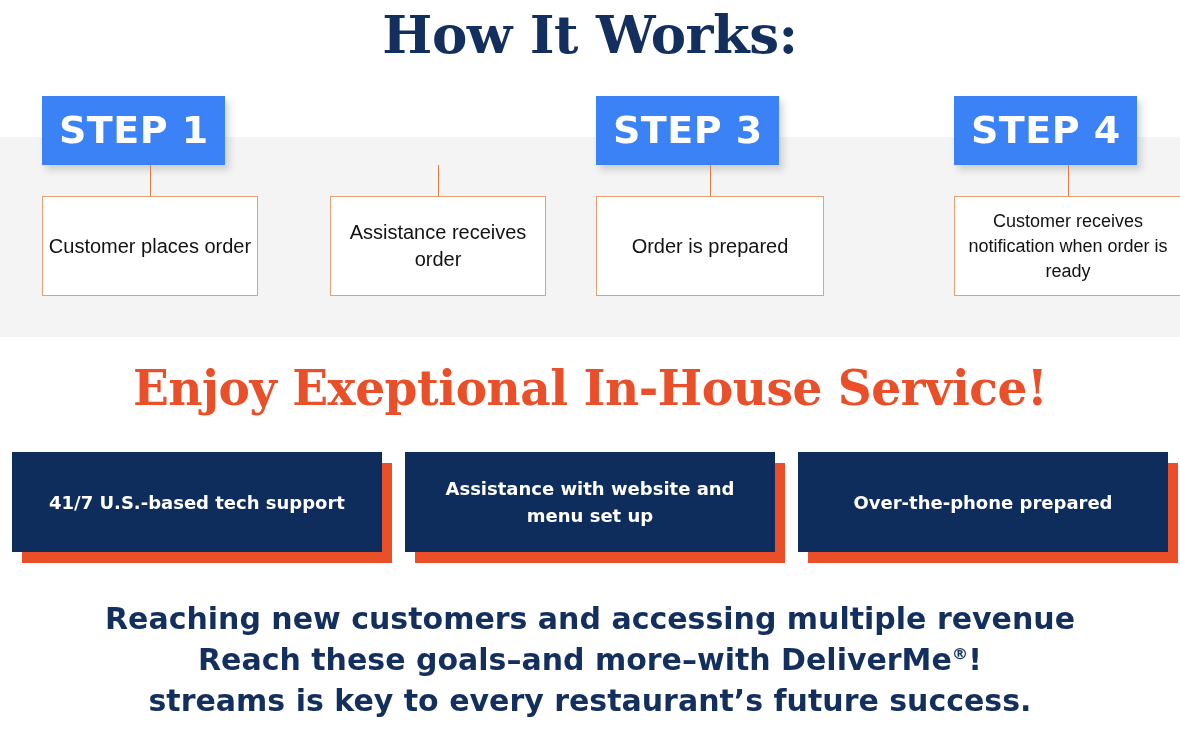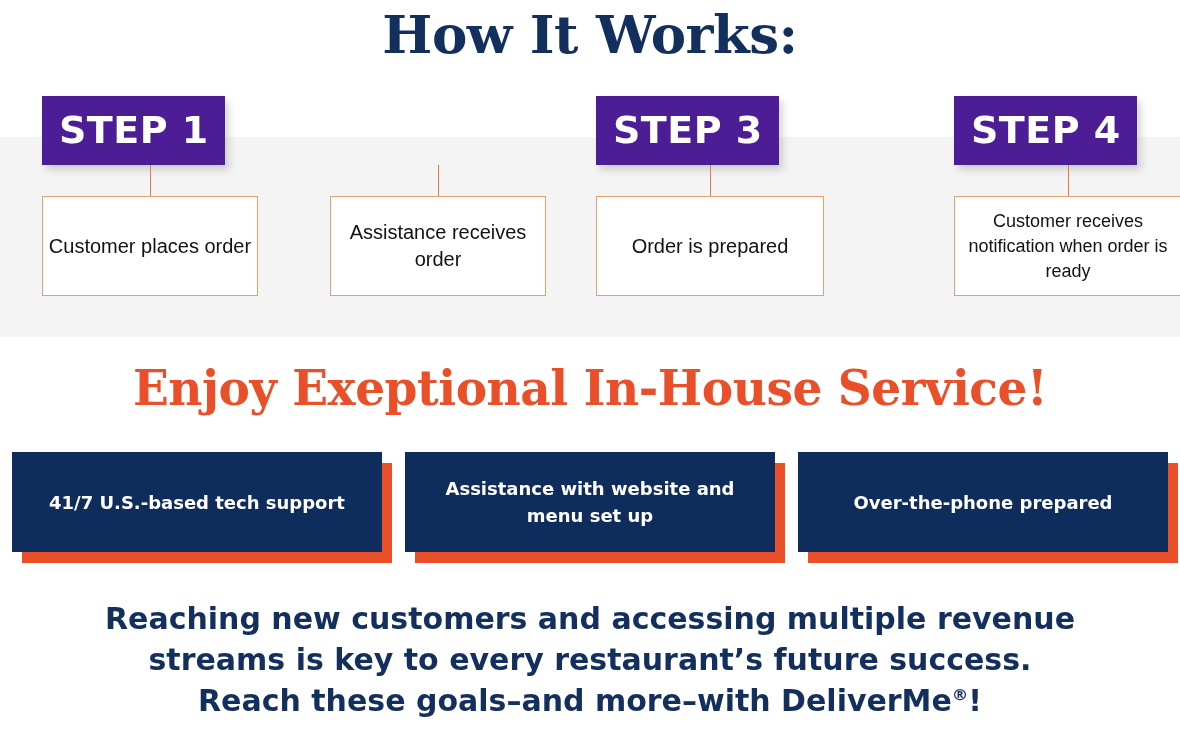--- a/index.html
+++ b/index.html
@@ -63,21 +63,21 @@
     top: 0;
   }
   .step-col.c1 { left: 42px;  width: 216px; }
   .step-col.c2 { left: 330px; width: 216px; }
   .step-col.c3 { left: 596px; width: 228px; }
   .step-col.c4 { left: 954px; width: 228px; }
 
   .step-badge {
     position: relative;
     display: inline-block;
-    background: #4c1d95;
+    background: #3b82f6;
     color: #ffffff;
     font-family: "DejaVu Sans", "Liberation Sans", sans-serif;
     font-weight: bold;
     font-size: 38px;
     letter-spacing: 0.5px;
     line-height: 69px;
     height: 69px;
     padding: 0 16px 0 17px;
     box-sizing: border-box;
     box-shadow: 4px 5px 7px rgba(120,120,120,0.30);
@@ -255,17 +255,17 @@
 
     <div class="card-wrap w3">
       <div class="card-shadow"></div>
       <div class="card">Over-the-phone prepared</div>
     </div>
 
   </div>
 
   <div class="closing">
     <span class="line">Reaching new customers and accessing multiple revenue</span>
+    <span class="line"><span>Reach these goals–and more–with DeliverMe</span><sup>®</sup><span>!</span></span>
     <span class="line">streams is key to every restaurant’s future success.</span>
-    <span class="line"><span>Reach these goals–and more–with DeliverMe</span><sup>®</sup><span>!</span></span>
   </div>
 
 </div>
 
 </body></html>

